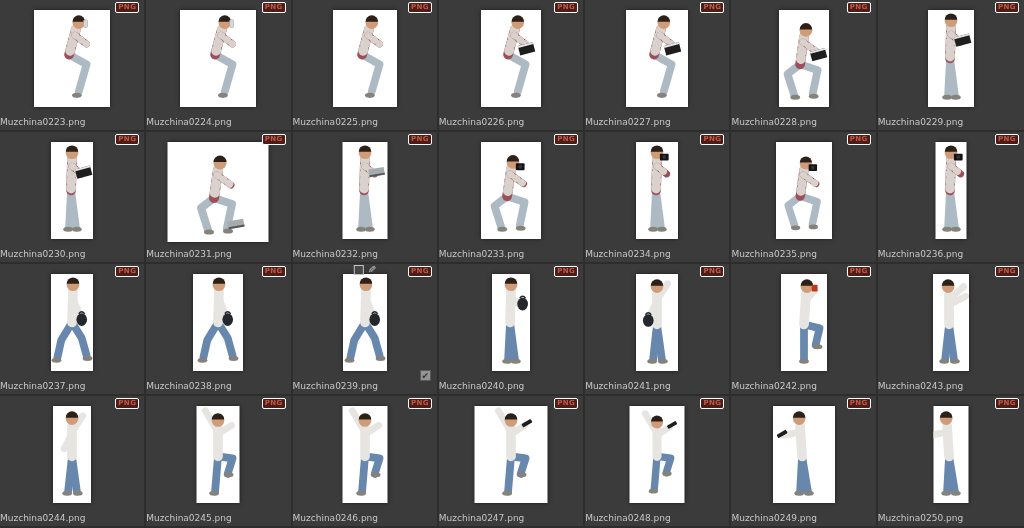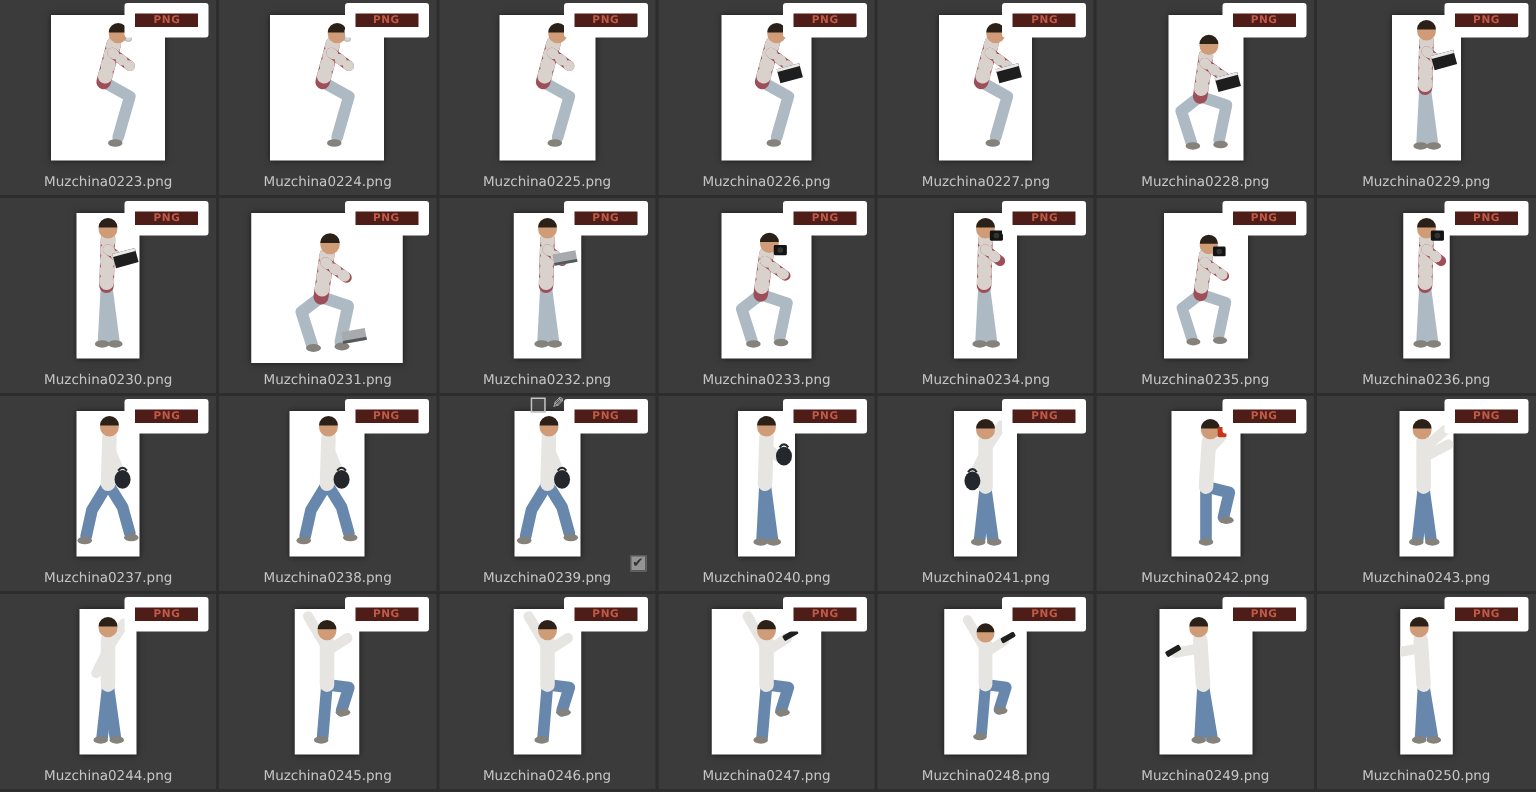--- a/index.html
+++ b/index.html
@@ -3,26 +3,26 @@
 <meta charset="utf-8">
 <style>
   html,body{margin:0;padding:0;background:#3b3b3b;width:1024px;height:528px;overflow:hidden;
     font-family:"DejaVu Sans","Liberation Sans",sans-serif;}
   #grid{display:grid;grid-template-columns:repeat(7,1fr);grid-template-rows:repeat(4,132px);
     width:1024px;height:528px;}
   .cell{position:relative;box-sizing:border-box;height:132px;
     border-right:2px solid var(--sep,#2d2d2d);border-bottom:2px solid var(--sep,#2d2d2d);}
   .cell:nth-child(7n){border-right:none;}
   .badge{position:absolute;top:2px;right:5px;background:var(--badge-bg,#4f1d18);
-    border:7px solid #ffffff;color:var(--badge-text,#c05a48);font-size:7px;font-weight:bold;
-    padding:0 12px;border-radius:2px;line-height:9px;letter-spacing:.4px;z-index:3;}
+    border:1px solid #ffffff;color:var(--badge-text,#c05a48);font-size:7px;font-weight:bold;
+    padding:0 2px;border-radius:2px;line-height:9px;letter-spacing:.4px;z-index:3;}
   .thumb{position:absolute;top:10px;left:50%;transform:translateX(-50%);
     background:#fff;box-shadow:0 0 4px rgba(0,0,0,.55);overflow:hidden;}
   .thumb svg{display:block;width:100%;height:100%;}
-  .filename{position:absolute;bottom:3px;left:0;width:100%;text-align:center;
+  .filename{position:absolute;bottom:3px;left:0;width:100%;
     font-size:9px;color:var(--fname,#c6c6c6);white-space:nowrap;}
   .overlay-icons{position:absolute;top:1px;left:50%;transform:translateX(-50%);
     display:none;gap:4px;align-items:center;z-index:4;}
   .cell.selected .overlay-icons{display:flex;}
   .icon-square{display:inline-block;width:8px;height:8px;border:1px solid #c4c4c4;
     background:rgba(90,90,90,.4);}
   .icon-pencil{color:#c4c4c4;font-size:10px;line-height:10px;transform:scaleX(-1);}
   .checkbox{display:none;position:absolute;right:6px;bottom:13px;width:11px;height:11px;
     background:#949494;border:1px solid #5a5a5a;color:#333;font-size:9px;line-height:11px;
     text-align:center;box-sizing:border-box;z-index:4;}

